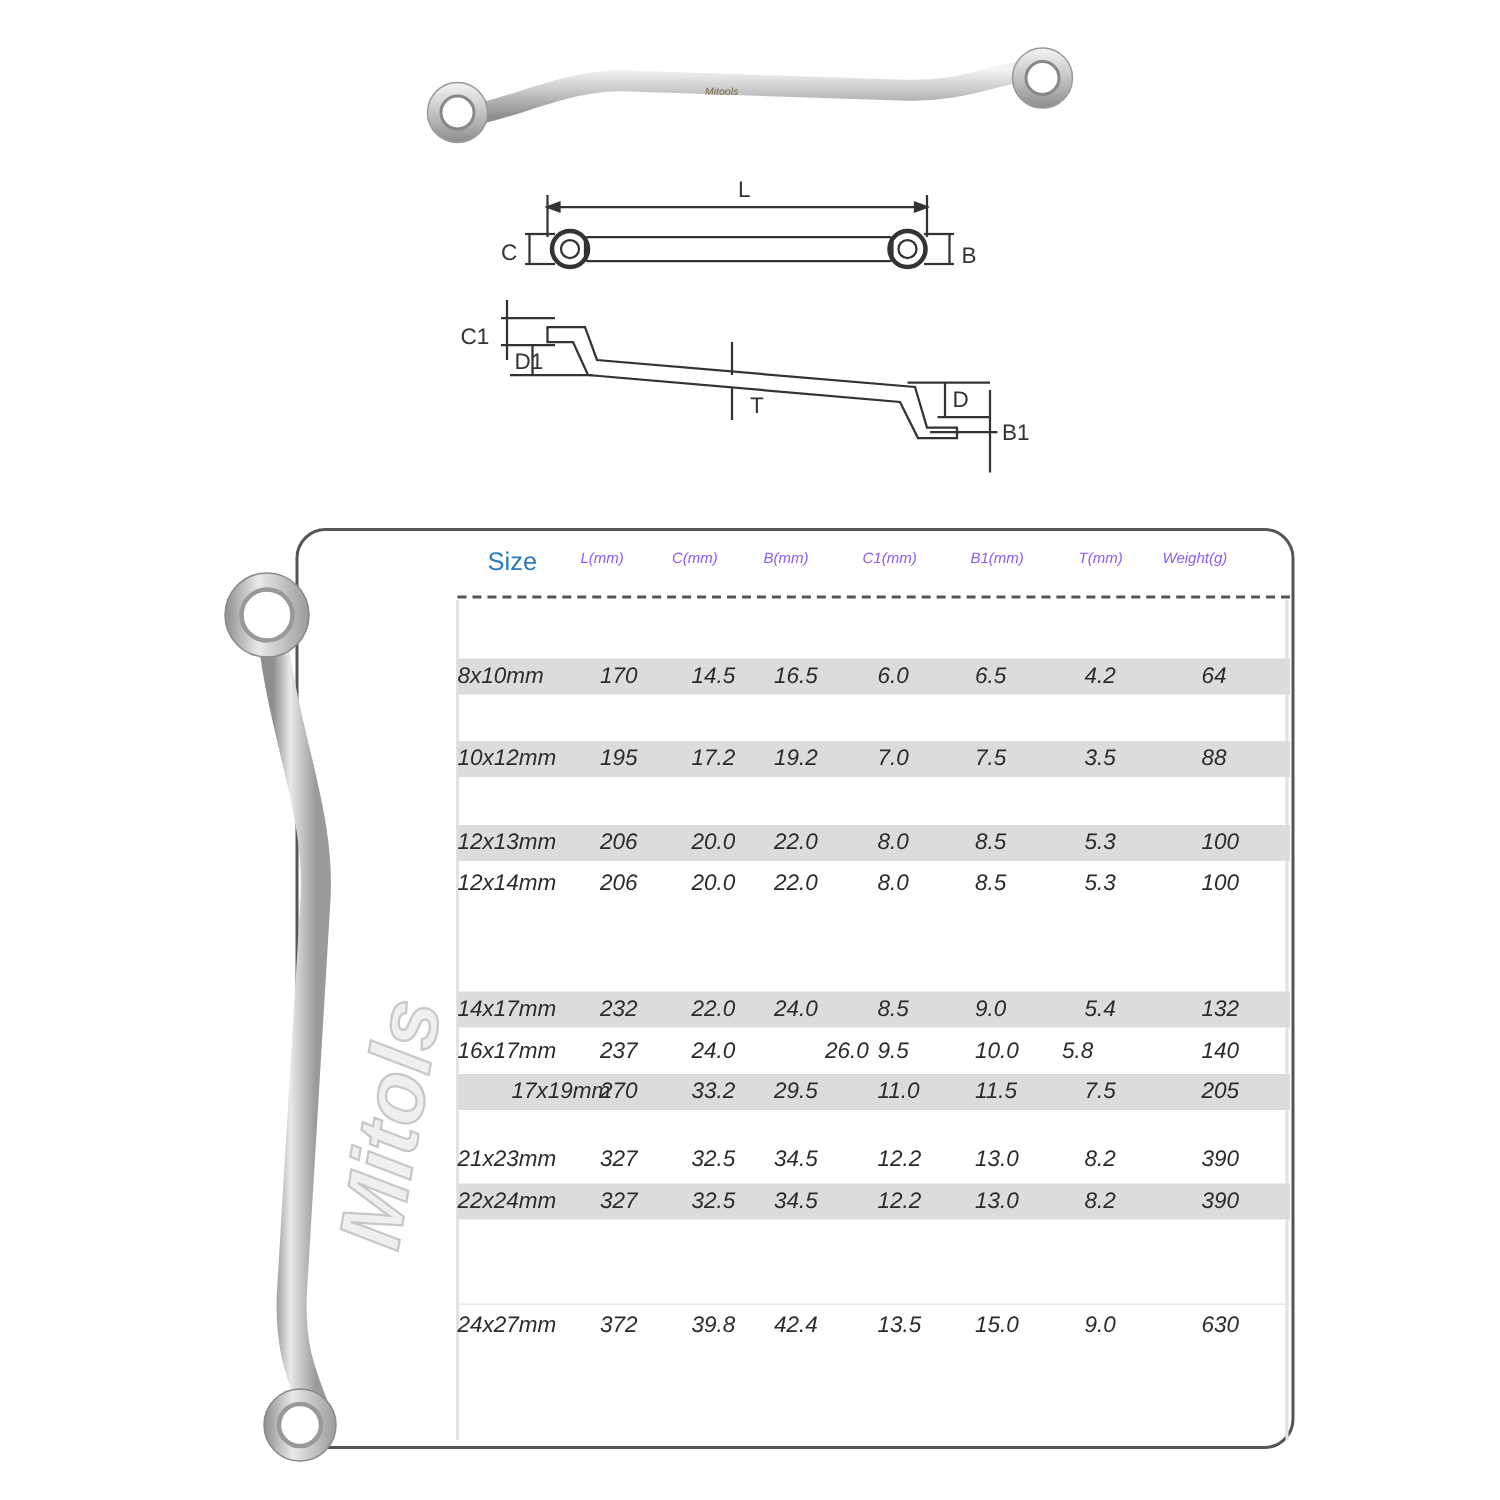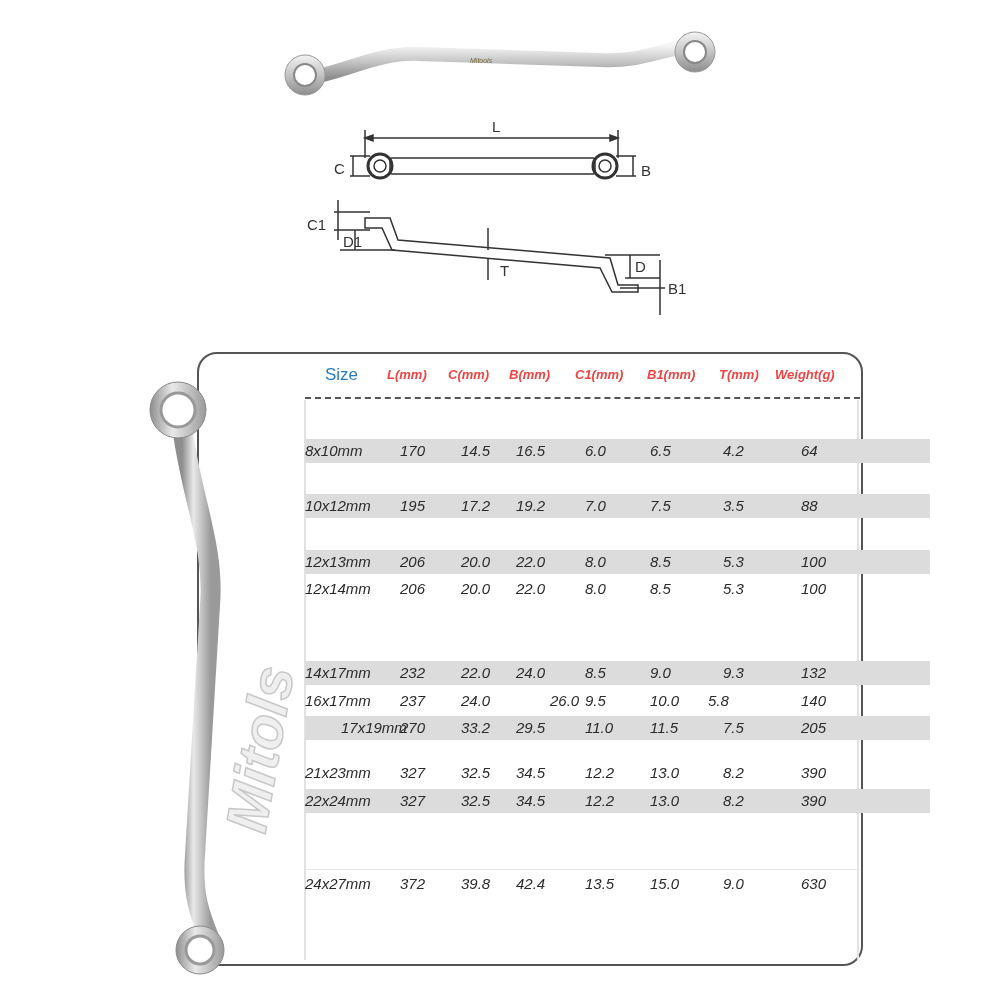--- a/index.html
+++ b/index.html
@@ -13,26 +13,26 @@
   .diagram { position: absolute; left: 300px; top: 100px; width: 400px; height: 230px; }
   .dim-label { position: absolute; font-size: 15px; color: #333; font-family: "Liberation Sans", sans-serif; }
 
   
   .table-frame { position: absolute; left: 197px; top: 352px; width: 666px; height: 614px;
                  border: 2px solid #555; border-radius: 20px; background: #fff; box-sizing: border-box; }
 
   .table-area { position: absolute; left: 305px; top: 360px; width: 555px; }
 
   .hdr { position: absolute; top: 0; height: 34px; width: 555px; }
-  .hdr span { position: absolute; top: 7px; font-size: 13px; font-style: italic; font-weight: bold; color: #ef4444; white-space: nowrap; }
+  .hdr span { position: absolute; top: 7px; font-size: 10px; font-style: italic; font-weight: normal; color: #8b5cf6; white-space: nowrap; }
   .hdr span.size-h { font-style: normal; font-weight: normal; font-size: 17px; color: #2a7bbf; top: 5px; }
 
   .dash { position: absolute; left: 305px; top: 397px; width: 555px; border-top: 2px dashed #555; }
 
-  .row { position: absolute; left: 305px; width: 625px; height: 24px; }
+  .row { position: absolute; left: 305px; width: 555px; height: 24px; }
   .row.shade { background: #dcdcdc; }
   .row span { position: absolute; top: 3px; font-size: 15px; font-style: italic; color: #2b2b2b; white-space: nowrap; }
 
   .vdiv { position: absolute; width: 2px; background: #e2e2e2; }
 
   
   .side-wrench { position: absolute; left: 140px; top: 355px; width: 120px; height: 640px; }
   .watermark { position: absolute; left: 170px; top: 540px; width: 140px; height: 300px; }
 </style>
 </head>
@@ -162,21 +162,21 @@
   <span style="left:418px;">5.3</span>
   <span style="left:496px;">100</span>
 </div>
 <div class="row shade" style="top:661px;">
   <span style="left:0;">14x17mm</span>
   <span style="left:95px;">232</span>
   <span style="left:156px;">22.0</span>
   <span style="left:211px;">24.0</span>
   <span style="left:280px;">8.5</span>
   <span style="left:345px;">9.0</span>
-  <span style="left:418px;">9.3</span>
+  <span style="left:418px;">5.4</span>
   <span style="left:496px;">132</span>
 </div>
 <div class="row" style="top:689px;">
   <span style="left:0;">16x17mm</span>
   <span style="left:95px;">237</span>
   <span style="left:156px;">24.0</span>
   <span style="left:211px;margin-left:34px;">26.0</span>
   <span style="left:280px;">9.5</span>
   <span style="left:345px;">10.0</span>
   <span style="left:403px;">5.8</span>

